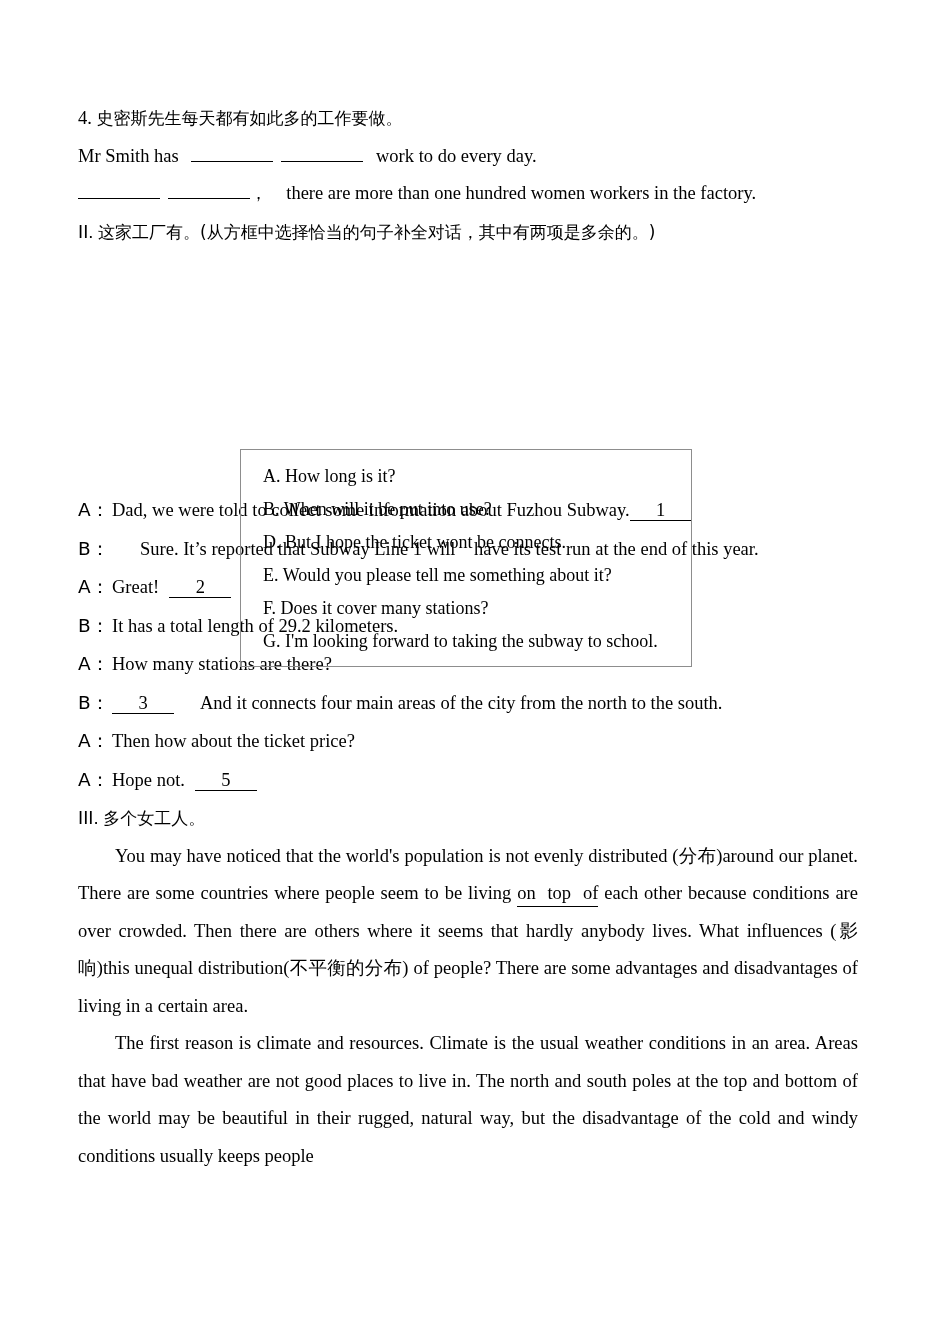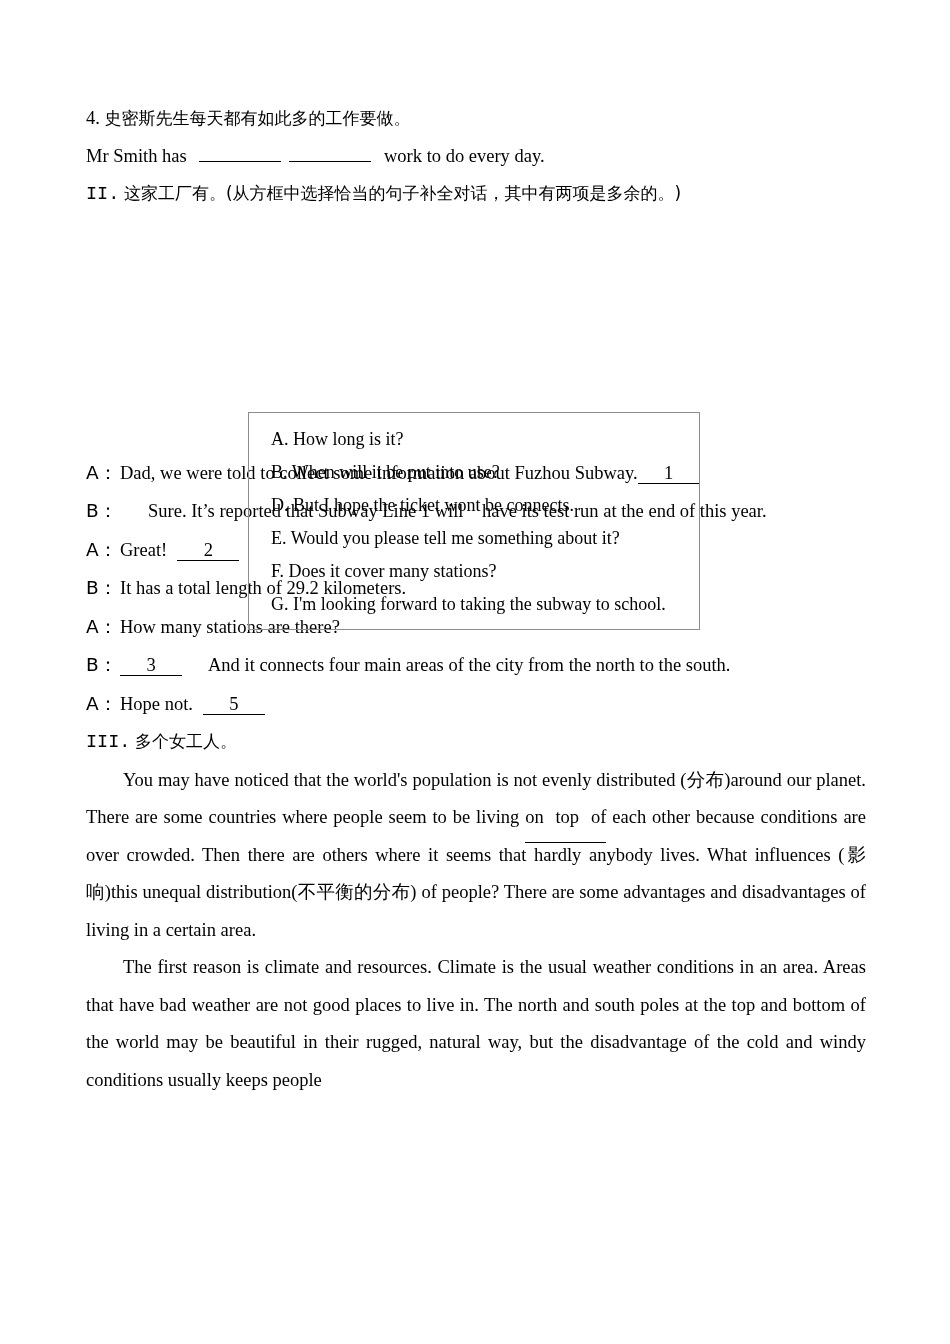--- a/index.html
+++ b/index.html
@@ -17,21 +17,21 @@
   }
   .page {
     position: absolute;
     left: 0; top: 0;
     width: 950px;
     height: 1344px;
     background: #fff;
   }
   .content {
     position: absolute;
-    left: 86px;
+    left: 78px;
     top: 100px;
     width: 780px;
   }
 
   
   .line {
     font-size: 18.5px;
     line-height: 37.5px;
     white-space: nowrap;
   }
@@ -99,48 +99,53 @@
     text-align: justify;
     text-justify: inter-word;
     width: 780px;
   }
   .passage p {
     margin: 0;
     text-indent: 2.0em;
   }
   .ul-phrase {
     border-bottom: 1.3px solid #000;
-    padding-bottom: 15px;
+    padding-bottom: 3px;
     white-space: pre;
   }
   .sec-head {
     font-size: 18.5px;
     line-height: 37.5px;
     white-space: nowrap;
   }
-  .rom { font-family: Liberation Mono, monospace; }
+  .rom { font-family: Liberation Sans, sans-serif; }
 </style>
 </head>
 <body>
 
 <div class="page">
   <div class="content">
 
     <div class="line">
       <span class="num-prefix">4.</span>
       <span class="zh">史密斯先生每天都有如此多的工作要做。</span>
     </div>
 
     <div class="line">
       <span>Mr Smith has</span>
       <span class="blank-sp"></span><span class="blank blank-w1"></span><span class="blank-sp"></span><span class="blank blank-w1"></span><span class="blank-sp"></span>
       <span>work to do every day.</span>
     </div>
 
 
+    <div class="line">
+      <span class="blank blank-w1"></span><span class="blank-sp"></span><span class="blank blank-w1"></span><span class="zh">，</span>
+      <span class="gap-sm"></span>
+      <span>there are more than one hundred women workers in the factory.</span>
+    </div>
 
     <div class="sec-head">
       <span class="rom">II.</span>
       <span class="zh">这家工厂有。(从方框中选择恰当的句子补全对话，其中有两项是多余的。)</span>
     </div>
 
     <div style="position:relative; height:240px;">
       <div class="optbox">
         <div class="opt">A. How long is it?</div>
         <div class="opt">B. When will it be put into use?</div>
@@ -168,20 +173,23 @@
     </div>
 
     <div class="dlg-line">
       <span class="spk zh">A：</span><span>How many stations are there?</span>
     </div>
 
     <div class="dlg-line">
       <span class="spk zh">B：</span><span class="numblank numblank-w">3</span><span class="gap-lg"></span><span>And it connects four main areas of the city from the north to the south.</span>
     </div>
 
+    <div class="dlg-line">
+      <span class="spk zh">A：</span><span>Then how about the ticket price?</span>
+    </div>
 
 
     <div class="dlg-line">
       <span class="spk zh">A：</span><span>Hope not.</span><span class="gap-sm"></span><span class="numblank numblank-w">5</span>
     </div>
 
     <div class="sec-head">
       <span class="rom">III.</span>
       <span class="zh">多个女工人。</span>
     </div>

